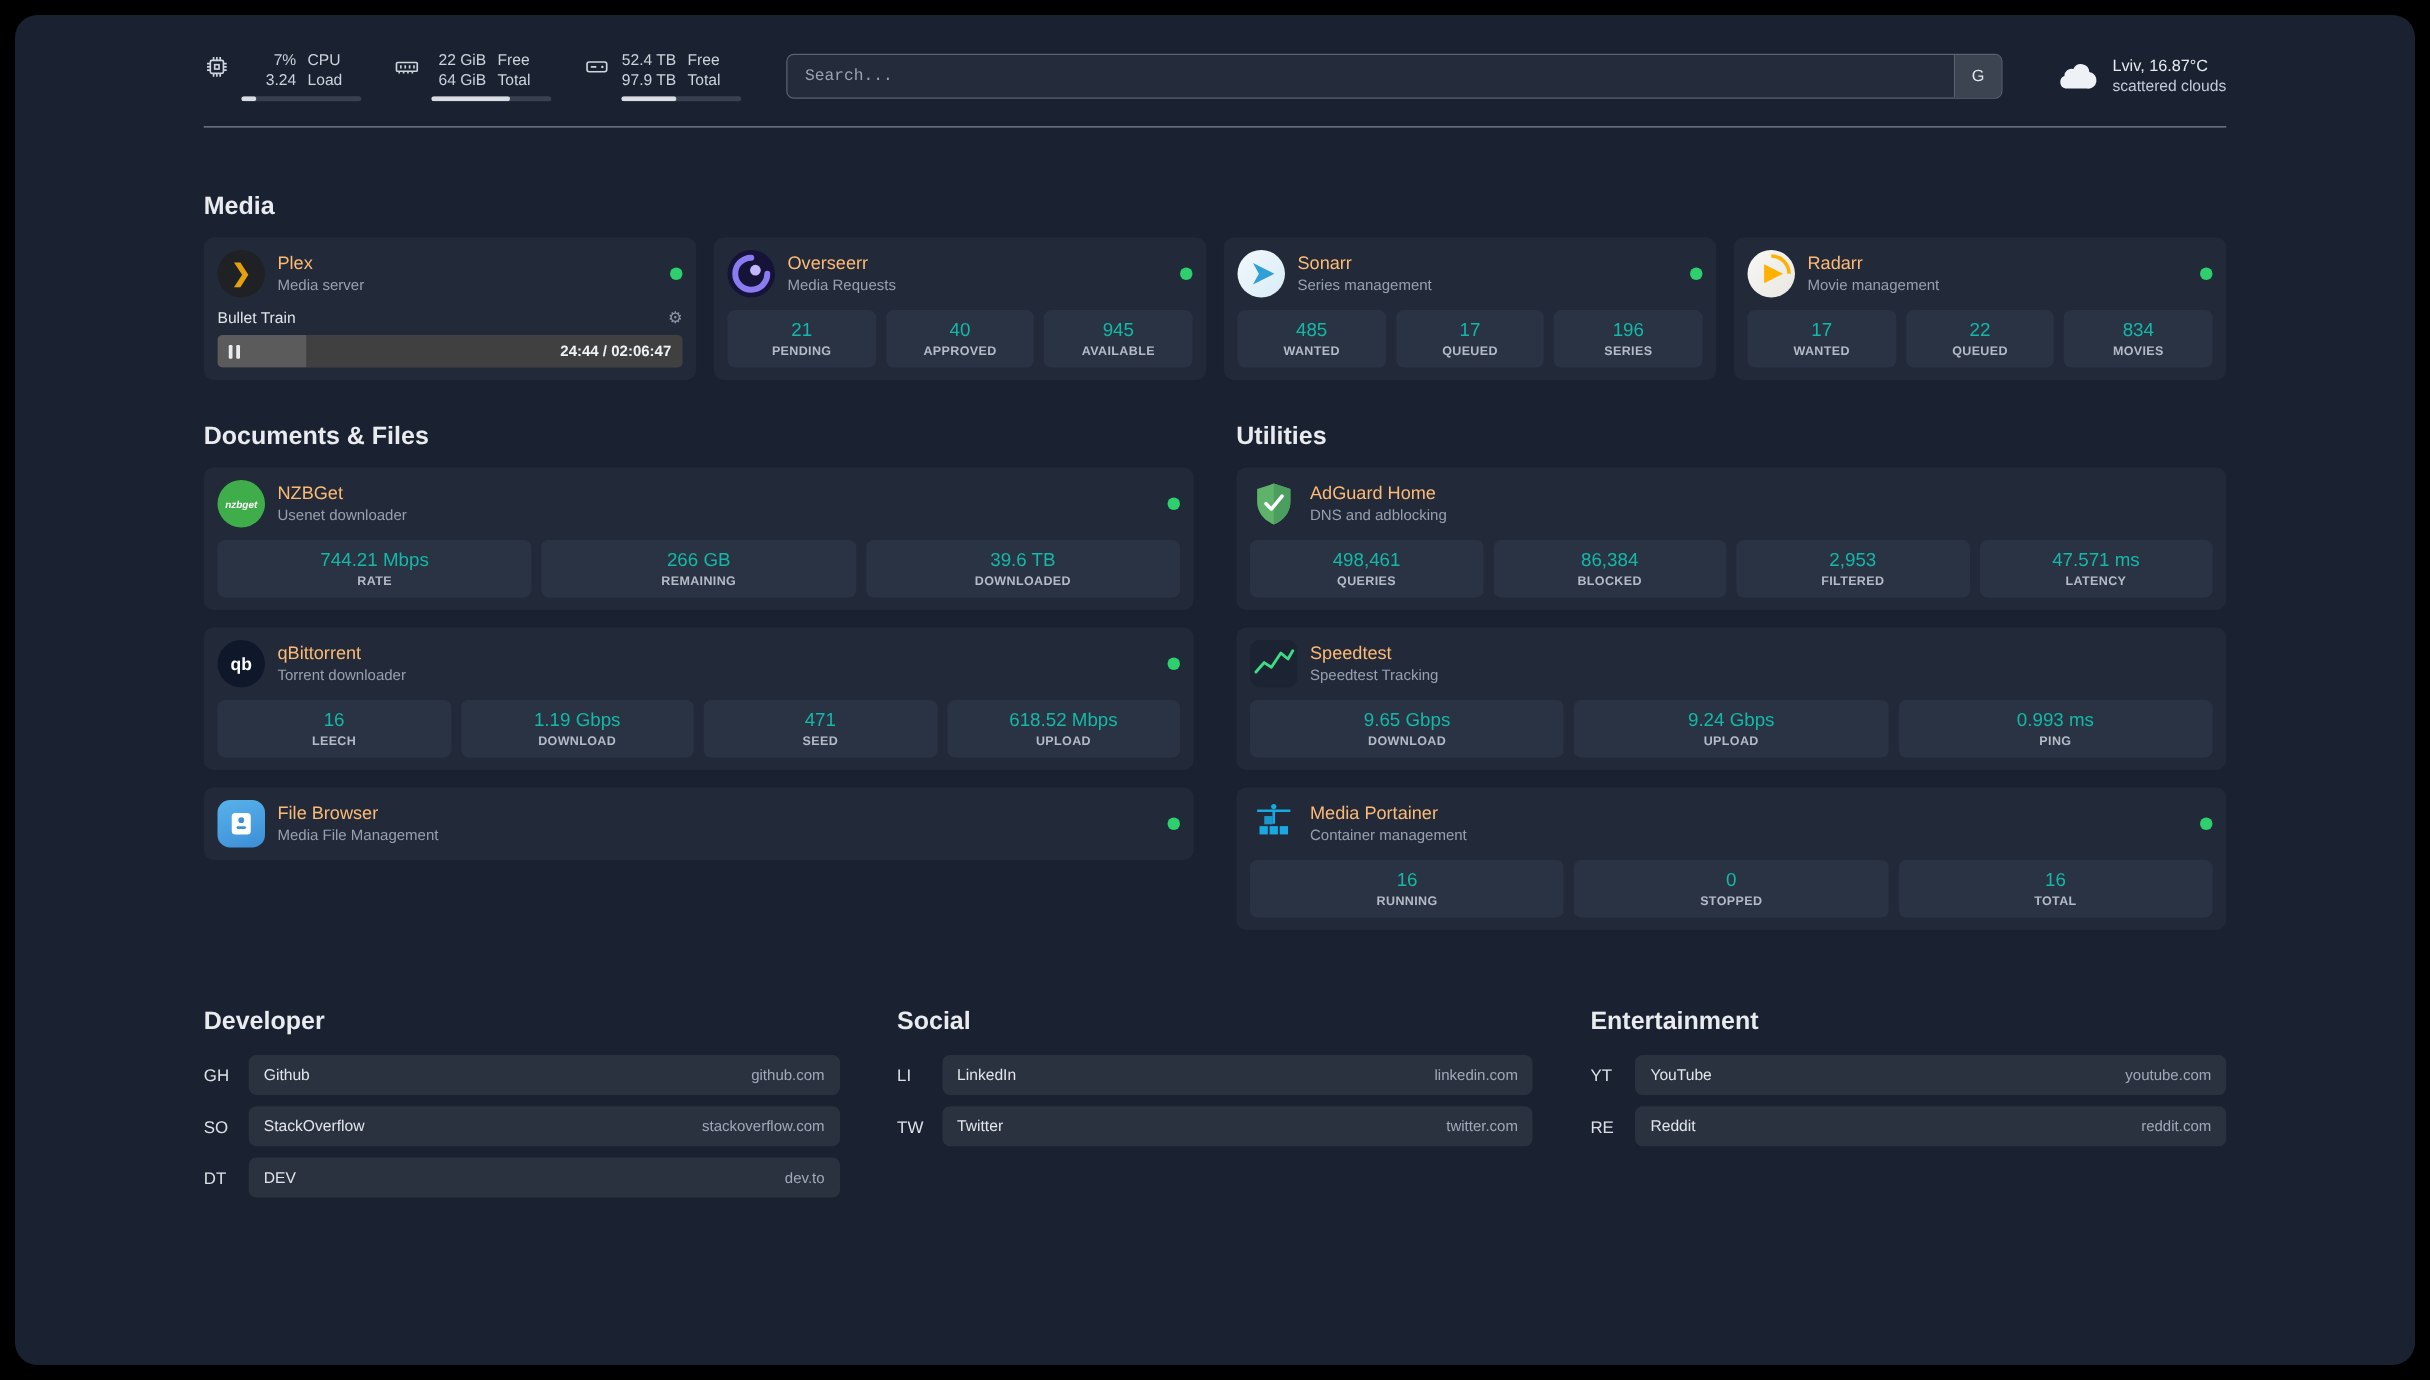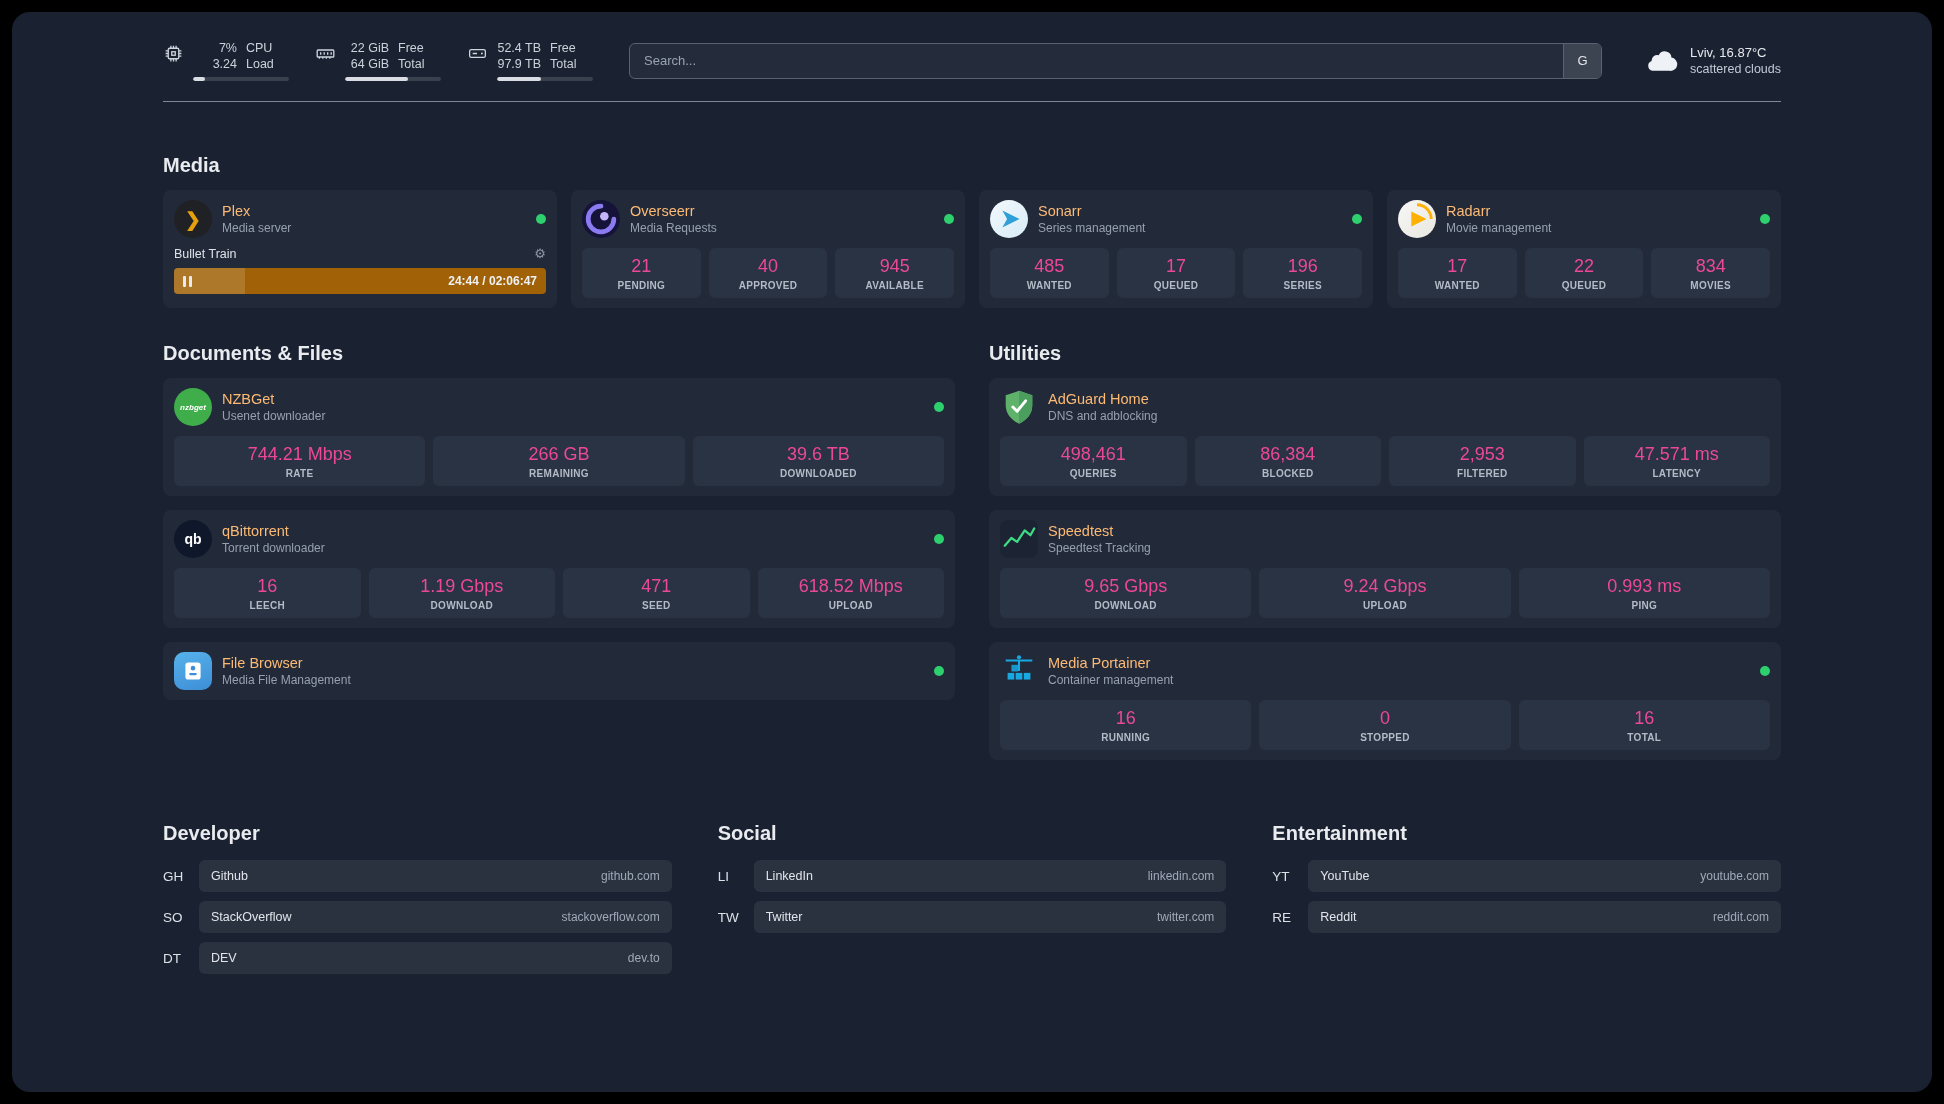--- a/index.html
+++ b/index.html
@@ -13,21 +13,21 @@
   .metric { display:flex; gap:9px; align-items:flex-start; }
   .micon { color:#cfd5dd; margin-top:3px; }
   .mbody { width:96px; }
   .mrow { display:flex; gap:9px; font-size:12.5px; line-height:16px; color:#ccd2da; }
   .mvals { text-align:right; min-width:44px; }
   .mbar { margin-top:5px; height:4px; border-radius:2px; background:#39414f; overflow:hidden; }
   .mfill { height:100%; background:#d9dde3; border-radius:2px; }
 
   .searchwrap { flex:1; margin:0 40px 0 36px; position:relative; }
   .searchwrap input { width:100%; height:36px; background:#242c3b; border:1px solid #5a6170; border-radius:6px;
-    color:#dfe3e9; font-size:13px; padding:0 76px 0 14px; outline:none; font-family:Liberation Sans, sans-serif; }
+    color:#dfe3e9; font-size:13px; padding:0 76px 0 14px; outline:none; font-family:Liberation Mono, monospace; }
   .searchwrap input::placeholder { color:#9aa3b1; }
   .gbtn { position:absolute; right:1px; top:1px; bottom:1px; width:38px; background:#3c4451; border-left:1px solid #5a6170;
     border-radius:0 5px 5px 0; display:flex; align-items:center; justify-content:center; font-size:13px; color:#e3e6ea; cursor:pointer; }
 
   .weather { display:flex; align-items:center; gap:10px; }
   .wtext { font-size:13px; line-height:17px; }
   .wline1 { color:#e6e9ee; }
   .wline2 { color:#c3cad6; font-size:12.5px;text-align:center; }
 
   .divider { margin-top:20px; border-bottom:1px solid rgba(212,218,227,0.55); }
@@ -41,27 +41,27 @@
 
   .card { background:#222a3a; border-radius:8px; padding:10px 11px; cursor:pointer; }
   .chead { display:flex; align-items:center; gap:10px; }
   .cicon { width:38px; height:38px; flex:none; border-radius:50%; display:flex; align-items:center; justify-content:center; overflow:hidden; }
   .ctext { min-width:0; }
   .cname { font-size:14.5px; color:#fdba74; }
   .cdesc { font-size:12px; color:#97a0af; margin-top:2px; }
   .dot { width:10px; height:10px; border-radius:50%; background:#2ed06e; margin-left:auto; flex:none; }
   .stats { display:flex; gap:8px; margin-top:10px; }
   .tile { flex:1; background:#2a3344; border-radius:6px; padding:8px 4px 7px; text-align:center; }
-  .tval { font-size:18px; color:#ec4899; }
+  .tval { font-size:15px; color:#14b8a6; }
   .tlab { font-size:10px; font-weight:700; letter-spacing:.3px; color:#b4bbc7; margin-top:3px; }
 
   
   .nowplaying { display:flex; align-items:center; justify-content:space-between; margin-top:8px; font-size:12.5px; color:#dfe3e9; }
   .gear { color:#8d95a4; font-size:13px; cursor:pointer; }
-  .player { position:relative; margin-top:7px; height:26px; background:#a16207; border-radius:4px; overflow:hidden;
+  .player { position:relative; margin-top:7px; height:26px; background:#404040; border-radius:4px; overflow:hidden;
     display:flex; align-items:center; }
   .pfill { position:absolute; left:0; top:0; bottom:0; background:rgba(255,255,255,0.14); }
   .pause { display:inline-flex; gap:3px; margin-left:9px; position:relative; cursor:pointer; }
   .pause i { display:block; width:3px; height:11px; background:#e8ecf1; border-radius:1px; }
   .ptime { margin-left:auto; margin-right:9px; font-size:12px; font-weight:700; color:#eef1f5; position:relative; }
 
   
   .i-plex { background:#1f2124; }
   .i-plex span { color:#e5a00d; font-weight:700; font-size:19px; }
   .i-overseerr { background:#151338; }

